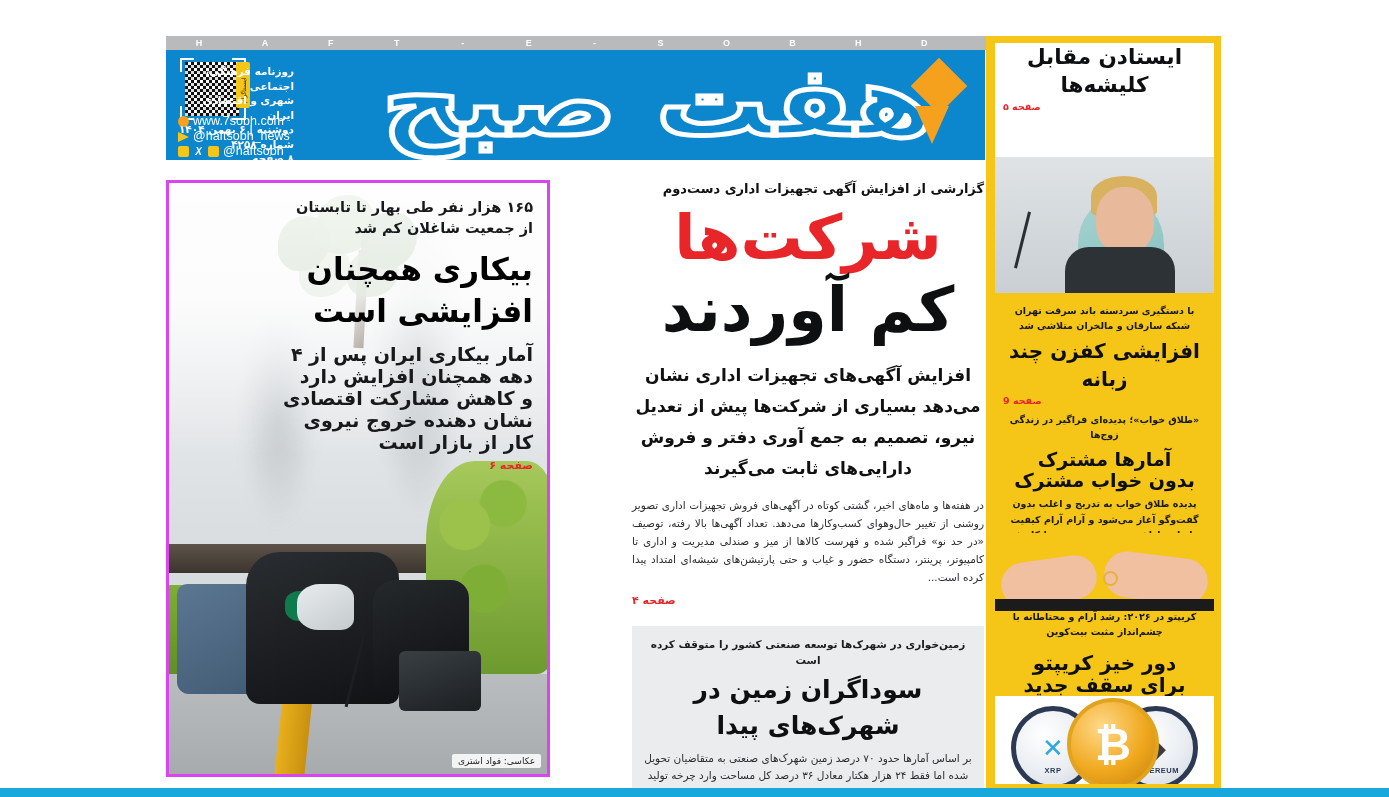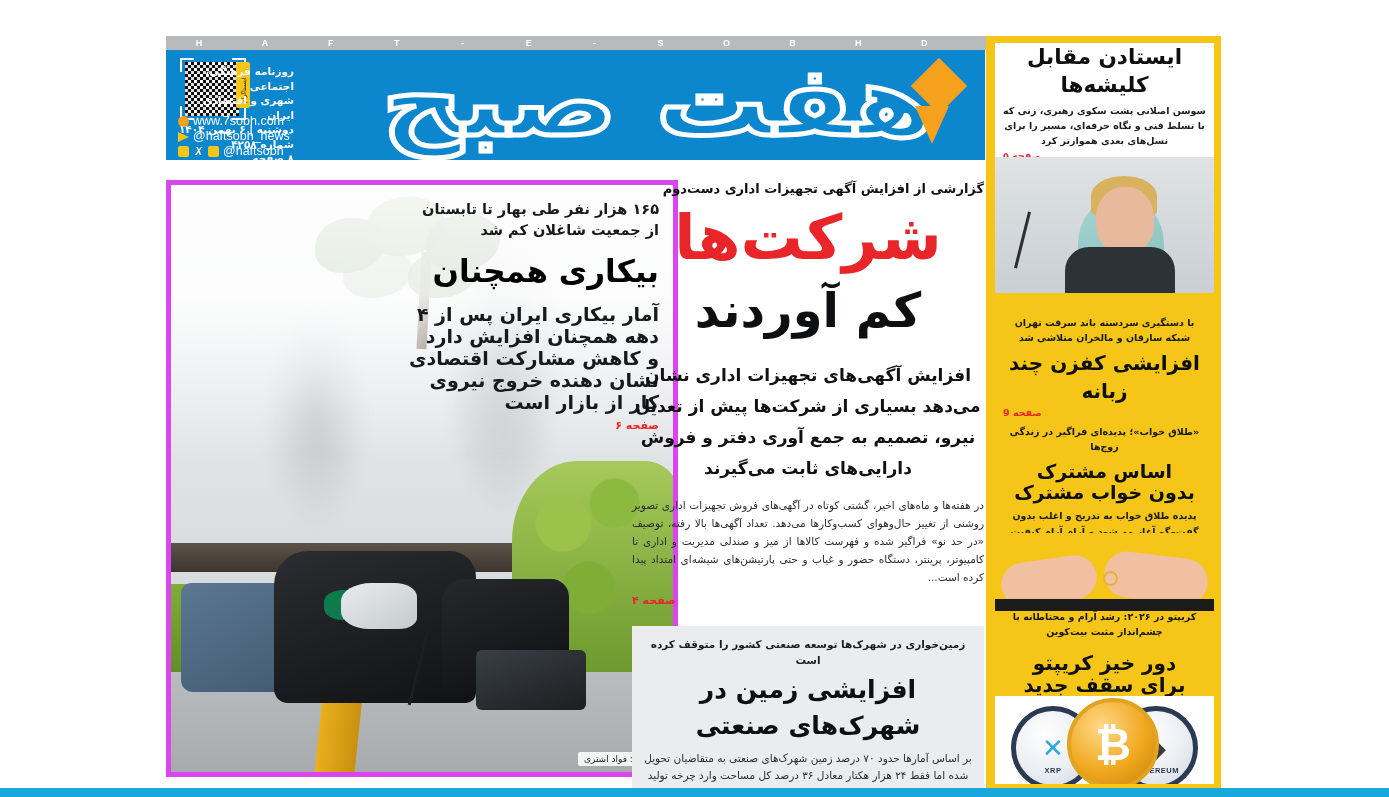--- a/index.html
+++ b/index.html
@@ -104,23 +104,23 @@
     text-align:center;line-height:11px;}
 
   .infobox{
     position:absolute;left:8px;top:14px;width:120px;
     color:#ffffff;text-align:right;direction:rtl;
     font-size:10.5px;line-height:14.5px;font-weight:700;
   }
 
   
   .leftcol{
-    position:absolute;left:6px;top:180px;width:512px;height:597px;
+    position:absolute;left:6px;top:180px;width:384px;height:597px;
     background:#fef9c3;overflow:hidden;
-    border:5px solid #d946ef;box-sizing:border-box;
+    border:3px solid #d946ef;box-sizing:border-box;
   }
   .lc-photo{
     position:absolute;left:0;top:0;width:100%;height:100%;
     background:
       linear-gradient(180deg,#e7eaec 0%,#e2e6e8 42%,#d9dee0 55%,#cfd4d6 100%);
   }
   .lc-wall{
     position:absolute;left:0;top:0;width:100%;height:63%;
     background:linear-gradient(180deg,#eceef0,#e2e5e7 70%,#d8dcde);
   }
@@ -240,21 +240,21 @@
   .c-kicker{
     direction:rtl;text-align:right;font-size:13px;font-weight:700;color:#111;
     line-height:18px;
   }
   .c-head1{
     direction:rtl;text-align:center;color:#e8262a;font-weight:700;
     font-size:62px;line-height:72px;margin-top:4px;letter-spacing:-1px;
   }
   .c-head2{
     direction:rtl;text-align:center;color:#0d0f11;font-weight:700;
-    font-size:48px;line-height:72px;letter-spacing:-1px;
+    font-size:62px;line-height:72px;letter-spacing:-1px;
   }
   .c-sub{
     direction:rtl;text-align:center;color:#111;font-weight:700;
     font-size:17px;line-height:31px;margin-top:14px;
   }
   .c-body{
     direction:rtl;text-align:justify;color:#2a2d30;
     font-size:10.5px;line-height:18px;margin-top:12px;
   }
   .c-body .pagenum{text-align:left;direction:ltr;}
@@ -313,21 +313,21 @@
   .woman-body{
     position:absolute;left:32%;bottom:0;width:110px;height:46px;
     background:#2d3237;border-radius:24px 24px 0 0;
   }
   .mic{
     position:absolute;left:12%;top:40%;width:3px;height:58px;
     background:#2b2f33;transform:rotate(14deg);
   }
 
   .r-yellow{
-    position:absolute;left:6px;top:270px;width:219px;
+    position:absolute;left:6px;top:258px;width:219px;
     padding:6px 8px 4px;box-sizing:border-box;
   }
   .ry-kicker{
     direction:rtl;text-align:center;font-size:9.5px;line-height:15px;color:#17191b;font-weight:700;
   }
   .ry-head{
     direction:rtl;text-align:center;font-size:20px;line-height:28px;font-weight:700;color:#0d0f11;
     margin:4px 0 2px;letter-spacing:-.4px;
   }
   .ry-head.sm{font-size:19px;line-height:27px;}
@@ -496,71 +496,71 @@
           <div class="lc-bag"></div>
           <div class="lc-strap"></div>
           <div class="lc-bag2"></div>
         </div>
         <div class="lc-overlay"></div>
       </div>
 
       <div class="lc-text">
         <div class="lc-kicker">۱۶۵ هزار نفر طی بهار تا تابستان از جمعیت شاغلان کم شد</div>
         <div class="lc-head">بیکاری همچنان</div>
+        <div class="lc-head" style="margin-top:-14px;">افزایشی است</div>
         <div class="lc-desc">آمار بیکاری ایران پس از ۴ دهه همچنان افزایش دارد و کاهش مشارکت اقتصادی نشان دهنده خروج نیروی کار از بازار است</div>
         <div class="pagenum">صفحه ۶</div>
       </div>
 
       <div class="photocredit">عکاسی: فواد اشتری</div>
     </div>
 
     <div class="centercol">
 
       <div class="c-kicker">گزارشی از افزایش آگهی تجهیزات اداری دست‌دوم</div>
       <div class="c-head1">شرکت‌ها</div>
       <div class="c-head2">کم آوردند</div>
       <div class="c-sub">افزایش آگهی‌های تجهیزات اداری نشان می‌دهد بسیاری از شرکت‌ها پیش از تعدیل نیرو، تصمیم به جمع آوری دفتر و فروش دارایی‌های ثابت می‌گیرند</div>
       <div class="c-body">
         <span>در هفته‌ها و ماه‌های اخیر، گشتی کوتاه در آگهی‌های فروش تجهیزات اداری تصویر روشنی از تغییر حال‌وهوای کسب‌وکارها می‌دهد. تعداد آگهی‌ها بالا رفته، توصیف «در حد نو» فراگیر شده و فهرست کالاها از میز و صندلی مدیریت و اداری تا کامپیوتر، پرینتر، دستگاه حضور و غیاب و حتی پارتیشن‌های شیشه‌ای امتداد پیدا کرده است...</span>
         <div class="pagenum">صفحه ۴</div>
       </div>
 
       <div class="block">
         <div class="b-kicker">زمین‌خواری در شهرک‌ها توسعه صنعتی کشور را متوقف کرده است</div>
-        <div class="b-head">افزایشی زمین در شهرک‌های صنعتی</div>
+        <div class="b-head">سوداگران زمین در شهرک‌های پیدا</div>
         <div class="b-desc">بر اساس آمارها حدود ۷۰ درصد زمین شهرک‌های صنعتی به متقاضیان تحویل شده اما فقط ۲۴ هزار هکتار معادل ۳۶ درصد کل مساحت وارد چرخه تولید شده است</div>
 
       </div>
 
     </div>
 
     <div class="rightcol">
 
       <div class="r-white">
         <div class="r-head">ایستادن مقابل کلیشه‌ها</div>
-        <div class="r-kicker">سوسن اصلانی پشت سکوی رهبری، زنی که با تسلط فنی و نگاه حرفه‌ای، مسیر را برای نسل‌های بعدی هموارتر کرد</div>
         <div class="r-page">صفحه ۵</div>
         <div class="r-photo">
           <div class="mic"></div>
           <div class="woman-scarf"></div>
           <div class="woman-hair"></div>
           <div class="woman-head"></div>
           <div class="woman-body"></div>
         </div>
       </div>
 
       <div class="r-yellow">
         <div>
           <div class="ry-kicker">با دستگیری سردسته باند سرقت تهران شبکه سارقان و مالخران متلاشی شد</div>
           <div class="ry-head">افزایشی کفزن چند زبانه</div>
           <div class="ry-page">صفحه 9</div>
         </div>
         <div style="margin-top:6px;">
           <div class="ry-kicker">«طلاق خواب»؛ پدیده‌ای فراگیر در زندگی زوج‌ها</div>
-          <div class="ry-head sm">اساس مشترک</div>
+          <div class="ry-head sm">آمارها مشترک</div>
           <div class="ry-head sm" style="margin-top:-8px;">بدون خواب مشترک</div>
           <div class="ry-desc">پدیده طلاق خواب به تدریج و اغلب بدون گفت‌وگو آغاز می‌شود و آرام آرام کیفیت رابطه عاطفی و جنسی زوجین را کاهش می‌دهد</div>
           <div class="ry-page">صفحه ۶</div>
         </div>
       </div>
 
       <div class="r-hands">
         <div class="hand l"></div>
         <div class="hand r"></div>
         <div class="ring"></div>

